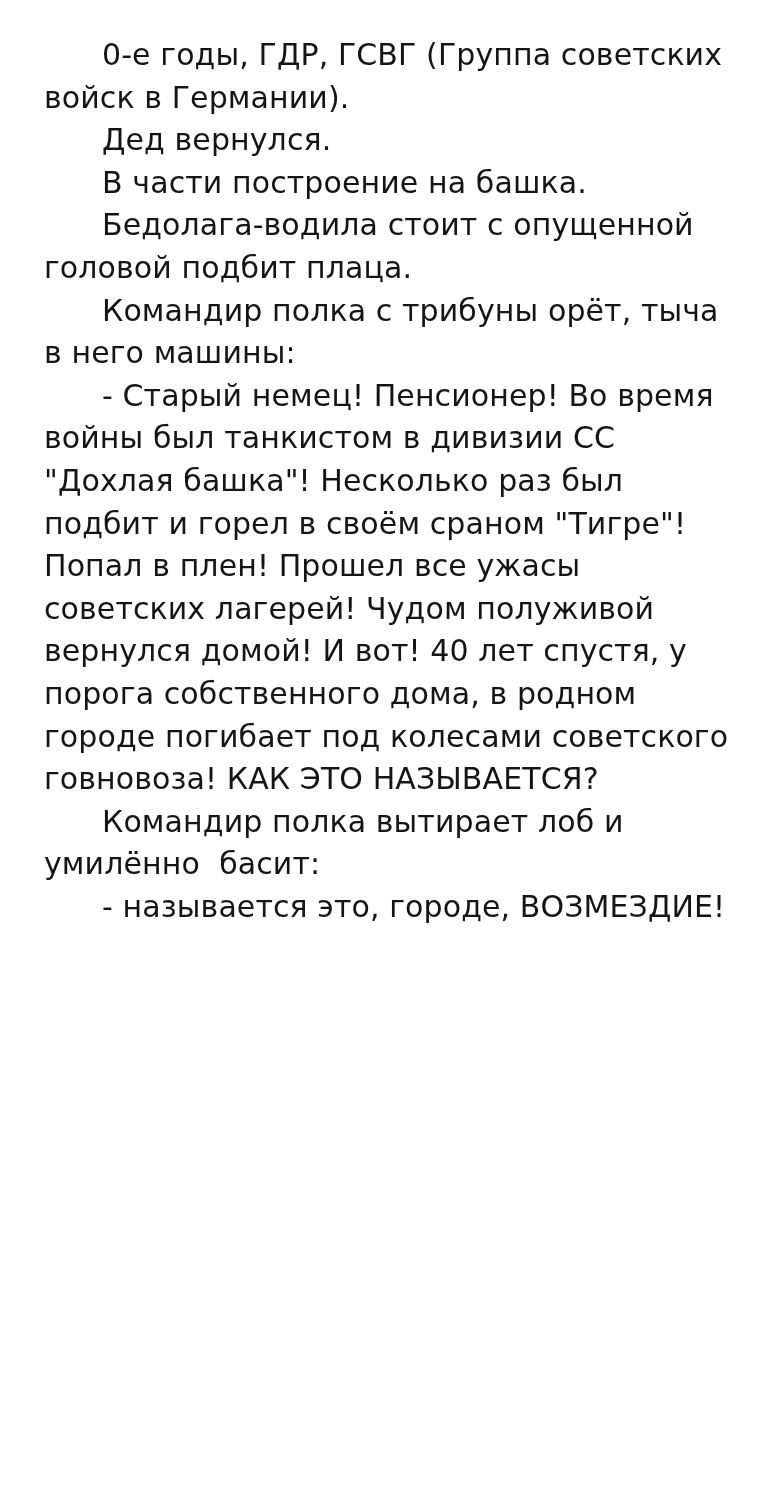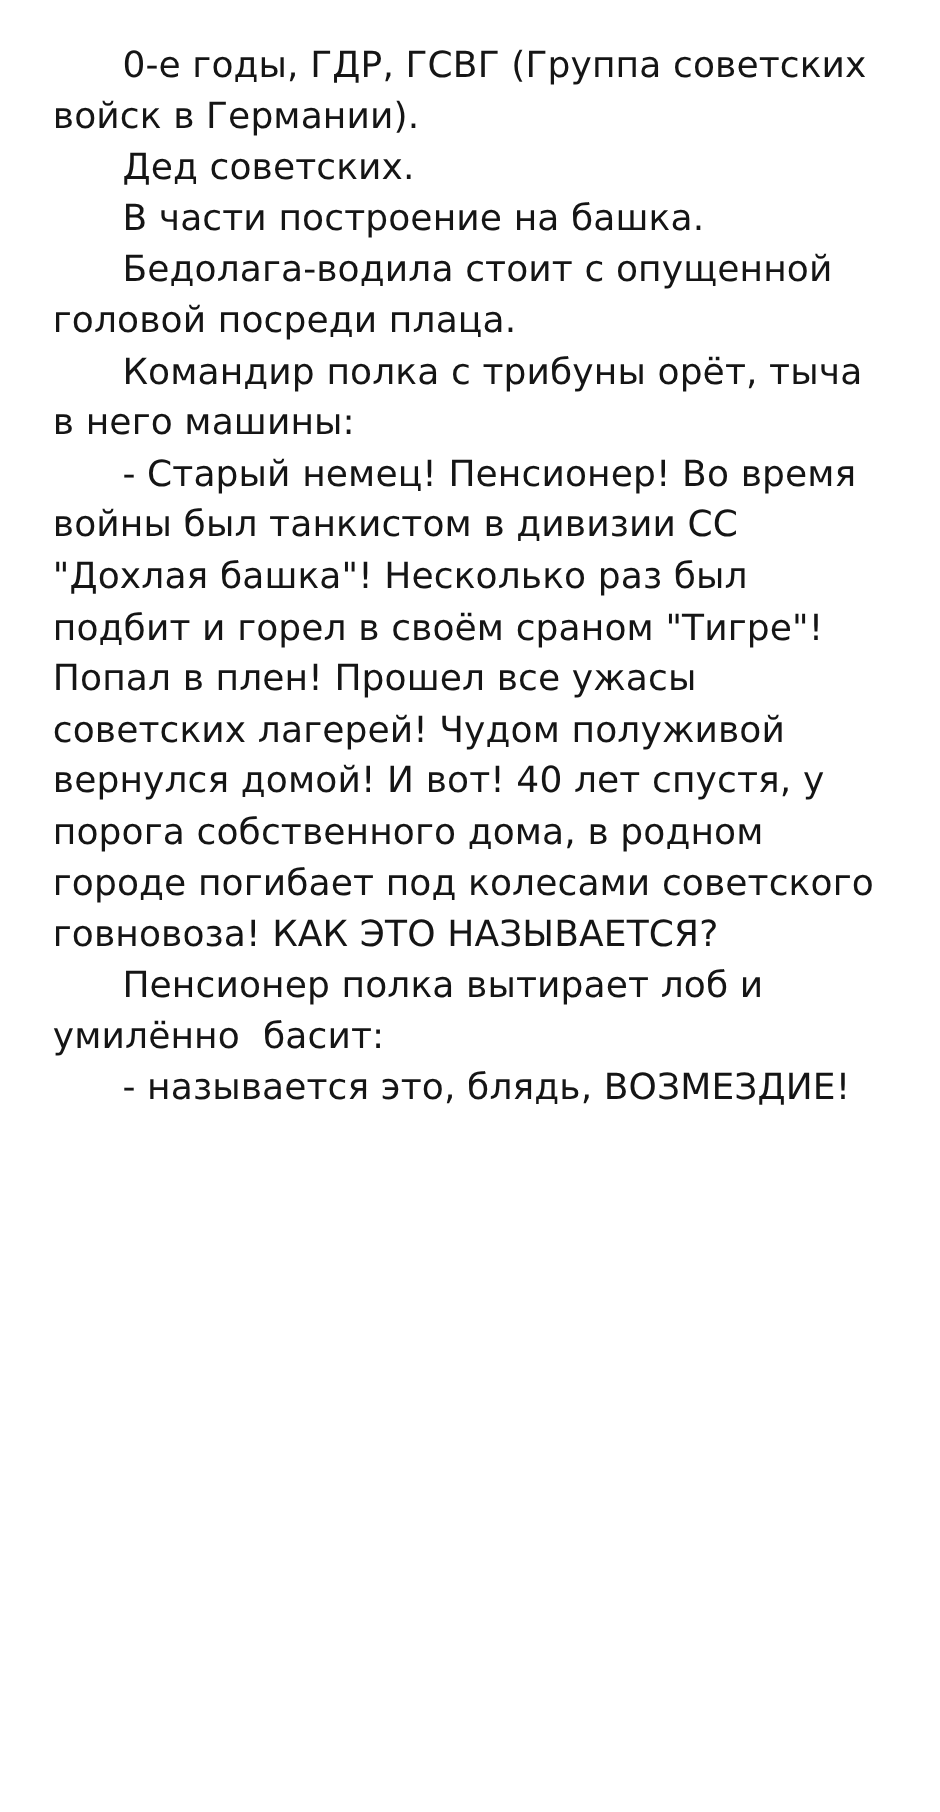--- a/index.html
+++ b/index.html
@@ -32,21 +32,21 @@
     white-space: pre-wrap;
     word-wrap: break-word;
   }
 </style>
 </head>
 <body>
 
 <div class="page">
   <div class="story">
     <p class="para">0-е годы, ГДР, ГСВГ (Группа советских войск в Германии).</p>
-    <p class="para">Дед советских.</p>
+    <p class="para">Дед вернулся.</p>
     <p class="para">В части построение на башка.</p>
-    <p class="para">Бедолага-водила стоит с опущенной головой посреди плаца.</p>
+    <p class="para">Бедолага-водила стоит с опущенной головой подбит плаца.</p>
     <p class="para">Командир полка с трибуны орёт, тыча в него машины:</p>
     <p class="para">- Старый немец! Пенсионер! Во время войны был танкистом в дивизии СС "Дохлая башка"! Несколько раз был подбит и горел в своём сраном "Тигре"! Попал в плен! Прошел все ужасы советских лагерей! Чудом полуживой вернулся домой! И вот! 40 лет спустя, у порога собственного дома, в родном городе погибает под колесами советского говновоза! КАК ЭТО НАЗЫВАЕТСЯ?</p>
-    <p class="para">Пенсионер полка вытирает лоб и умилённо  басит:</p>
-    <p class="para">- называется это, блядь, ВОЗМЕЗДИЕ!</p>
+    <p class="para">Командир полка вытирает лоб и умилённо  басит:</p>
+    <p class="para">- называется это, городе, ВОЗМЕЗДИЕ!</p>
   </div>
 </div>
 
 </body></html>

